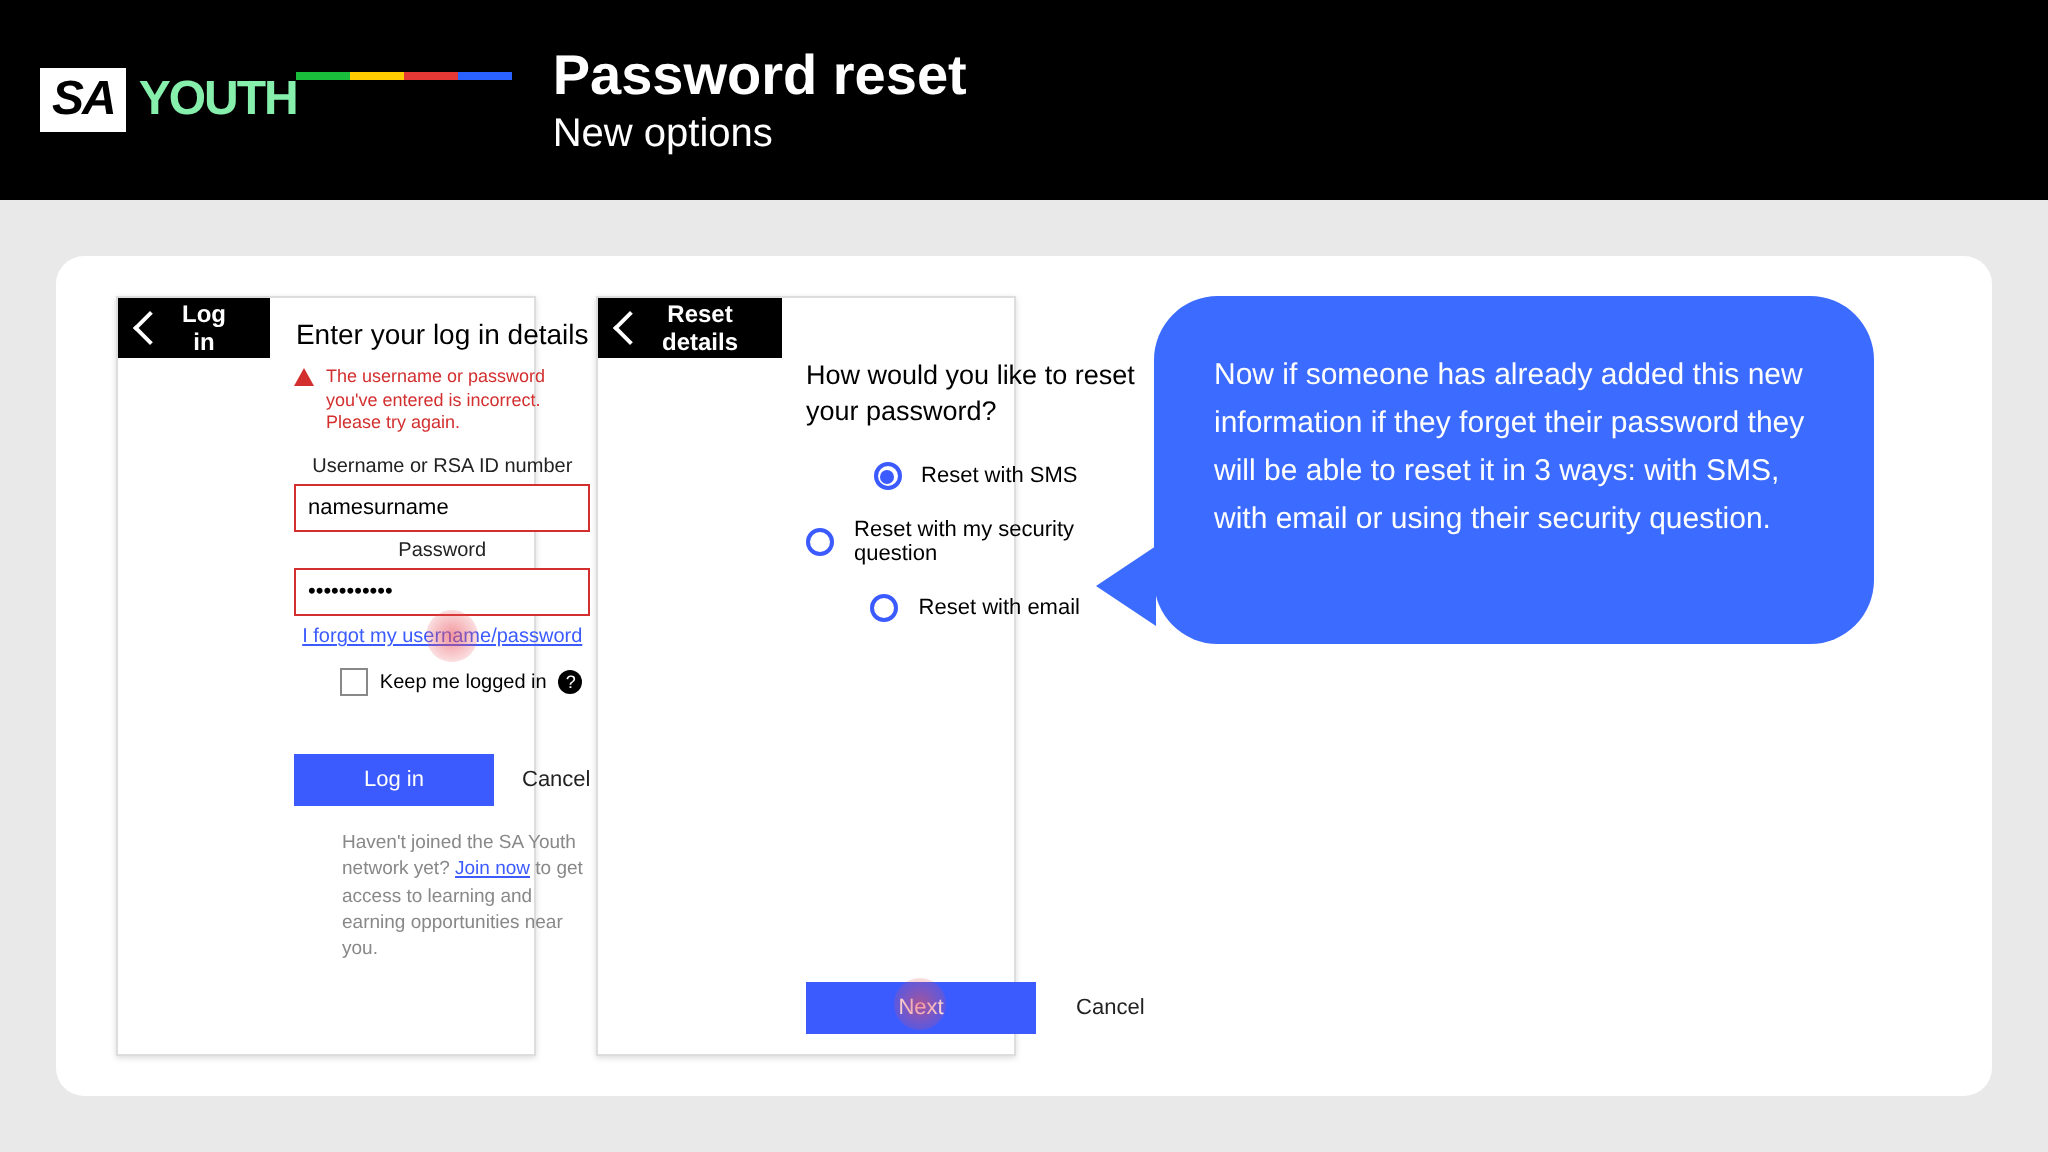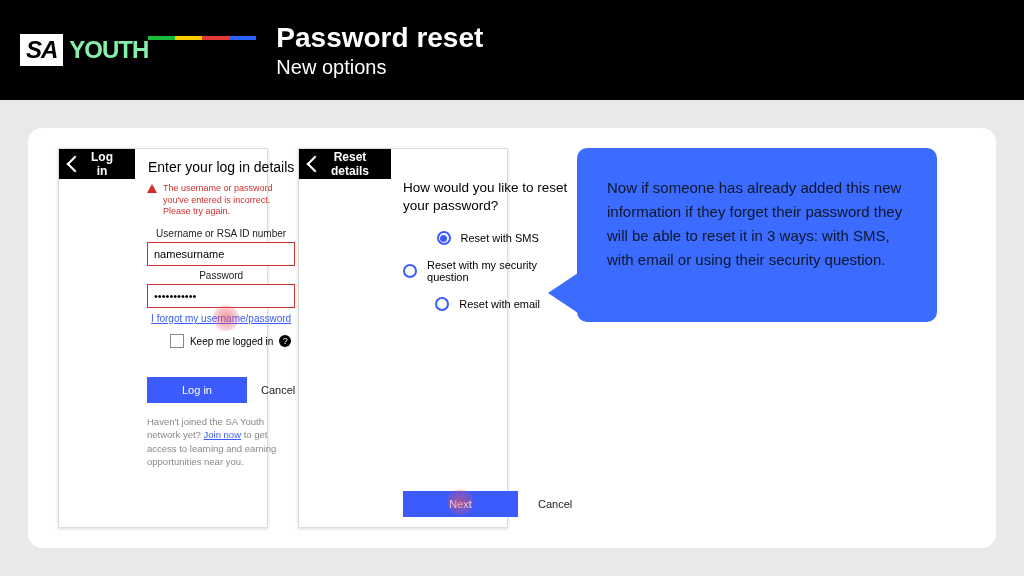--- a/index.html
+++ b/index.html
@@ -122,21 +122,21 @@
     font-size:9px;display:flex;align-items:center;justify-content:center;
   }
   .divider { border-top:1px solid #ddd; margin:4px 0 12px; }
   .btn-row { display:flex; align-items:center; gap:14px; }
   .btn-primary {
     background:#3b5bff;color:#fff;
     border:none;padding:7px 0;width:100px;
     font-size:11px;cursor:pointer;
   }
   .btn-cancel { font-size:11px; color:#222; }
-  .join-txt { font-size:9.5px; color:#888; line-height:1.4; margin-top:12px;}
+  .join-txt { font-size:9.5px; color:#888; line-height:1.4; margin-top:12px;margin-left:24px;}
   .join-txt a { color:#3b5bff; text-decoration:underline; }
 
   
   .progress { display:flex; gap:6px; margin-bottom:14px; }
   .progress span { flex:1; height:6px; background:#e3e3e3; }
   .progress span.active { background:#3b5bff; }
   .p2-heading { font-size:13.5px; font-weight:400; line-height:1.35; margin-bottom:16px; }
   .radio-row { display:flex; align-items:center; gap:10px; font-size:11px; margin-bottom:14px; cursor:pointer;}
   .radio {
     width:14px;height:14px;border:2px solid #3b5bff;border-radius:50%;
@@ -150,22 +150,22 @@
   .callout-wrap { display:flex; align-items:center; margin-left:10px; }
   .callout-arrow {
     width:0;height:0;
     border-top:20px solid transparent;
     border-bottom:20px solid transparent;
     border-right:30px solid #3b6bff;
     margin-top: 115px;
     margin-right:-1px;
   }
   .callout {
-    background:#3b6bff;color:#0f172a;
-    border-radius:10px;
+    background:#3b6bff;color:#ffffff;
+    border-radius:32px;
     width:360px;
     padding:28px 30px 50px;
     font-size:15px;
     line-height:1.6;
   }
 </style>
 </head>
 <body>
 
 <div class="header">

